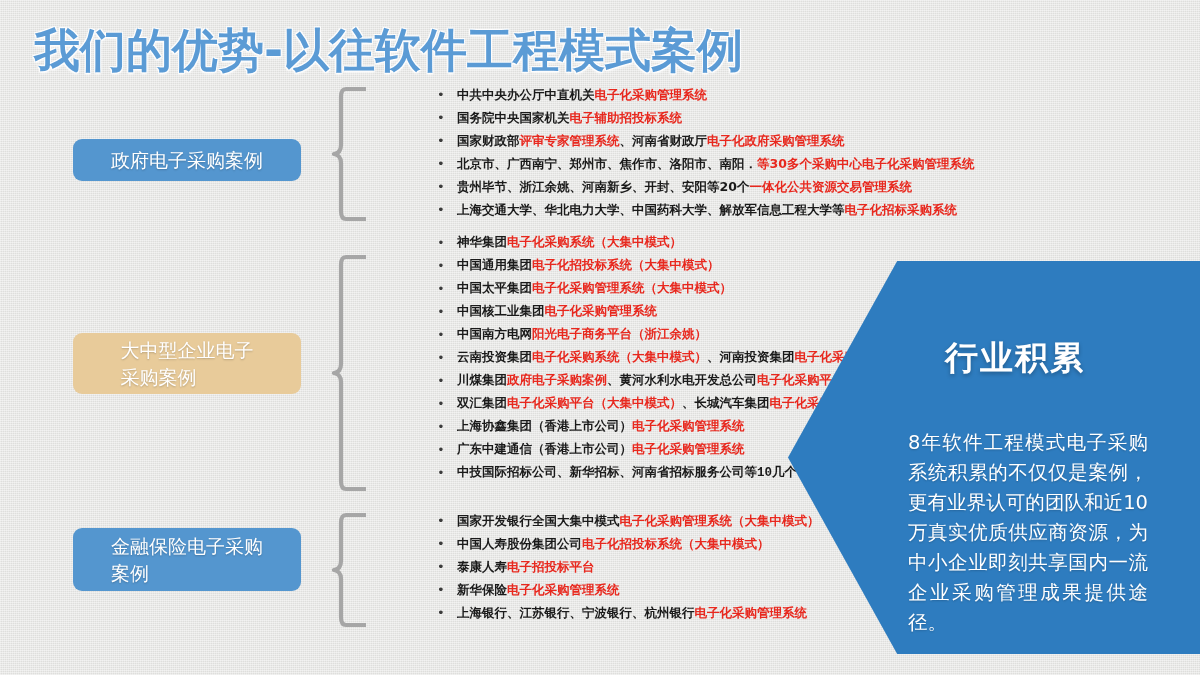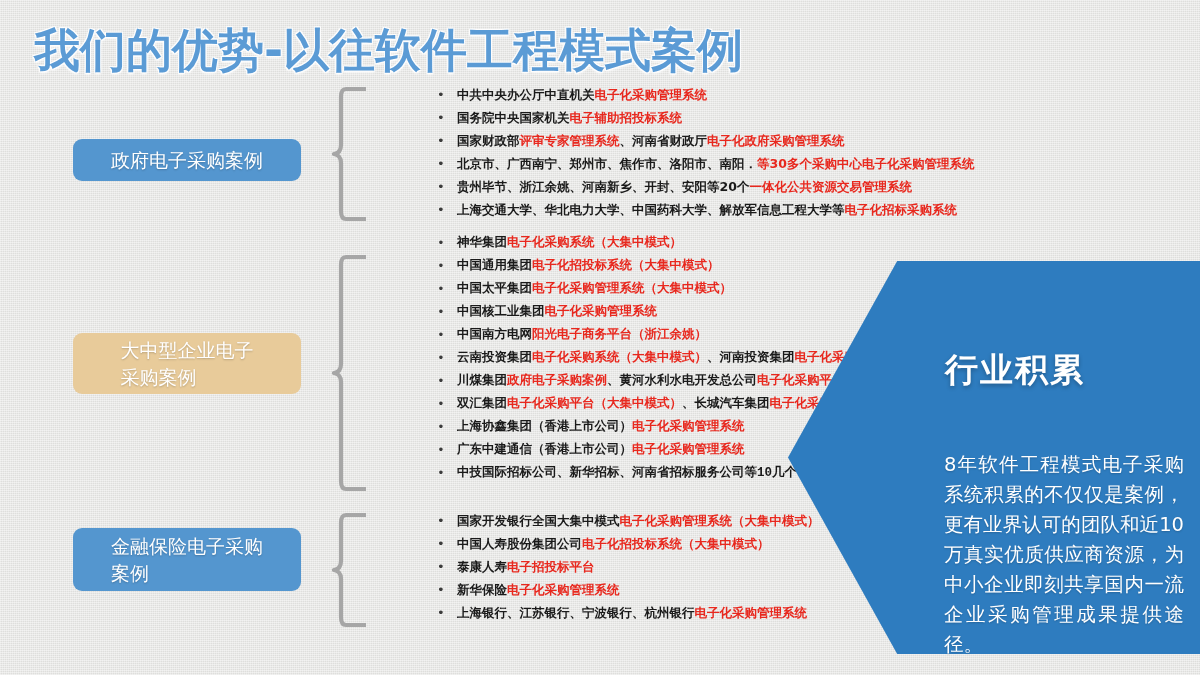--- a/index.html
+++ b/index.html
@@ -108,39 +108,38 @@
     left: 788px;
     top: 255px;
     width: 412px;
     height: 405px;
     background: #2e7cbf;
     clip-path: polygon(26.5% 1.5%, 100% 1.5%, 100% 98.5%, 26.5% 98.5%, 0% 50%);
   }
   #industry-title {
     position: absolute;
     left: 945px;
-    top: 348px;
+    top: 336px;
     font-size: 33px;
     font-weight: bold;
     color: #ffffff;
     letter-spacing: 2px;
     text-shadow: 0 2px 4px rgba(0,0,0,0.28);
     white-space: nowrap;
   }
   #industry-body {
     position: absolute;
-    left: 944px;
+    left: 908px;
     top: 428px;
     width: 240px;
     font-size: 19.5px;
     line-height: 30px;
     color: #ffffff;
     text-align: justify;
     text-shadow: 0 1px 2px rgba(0,0,0,0.2);
-    margin-top: 22px;
   }
 </style>
 </head>
 <body>
 
 <div id="slide">
 
   <div id="slide-title">我们的优势-以往软件工程模式案例</div>
 
   <div class="cat-box cat-blue" id="cat-gov">

